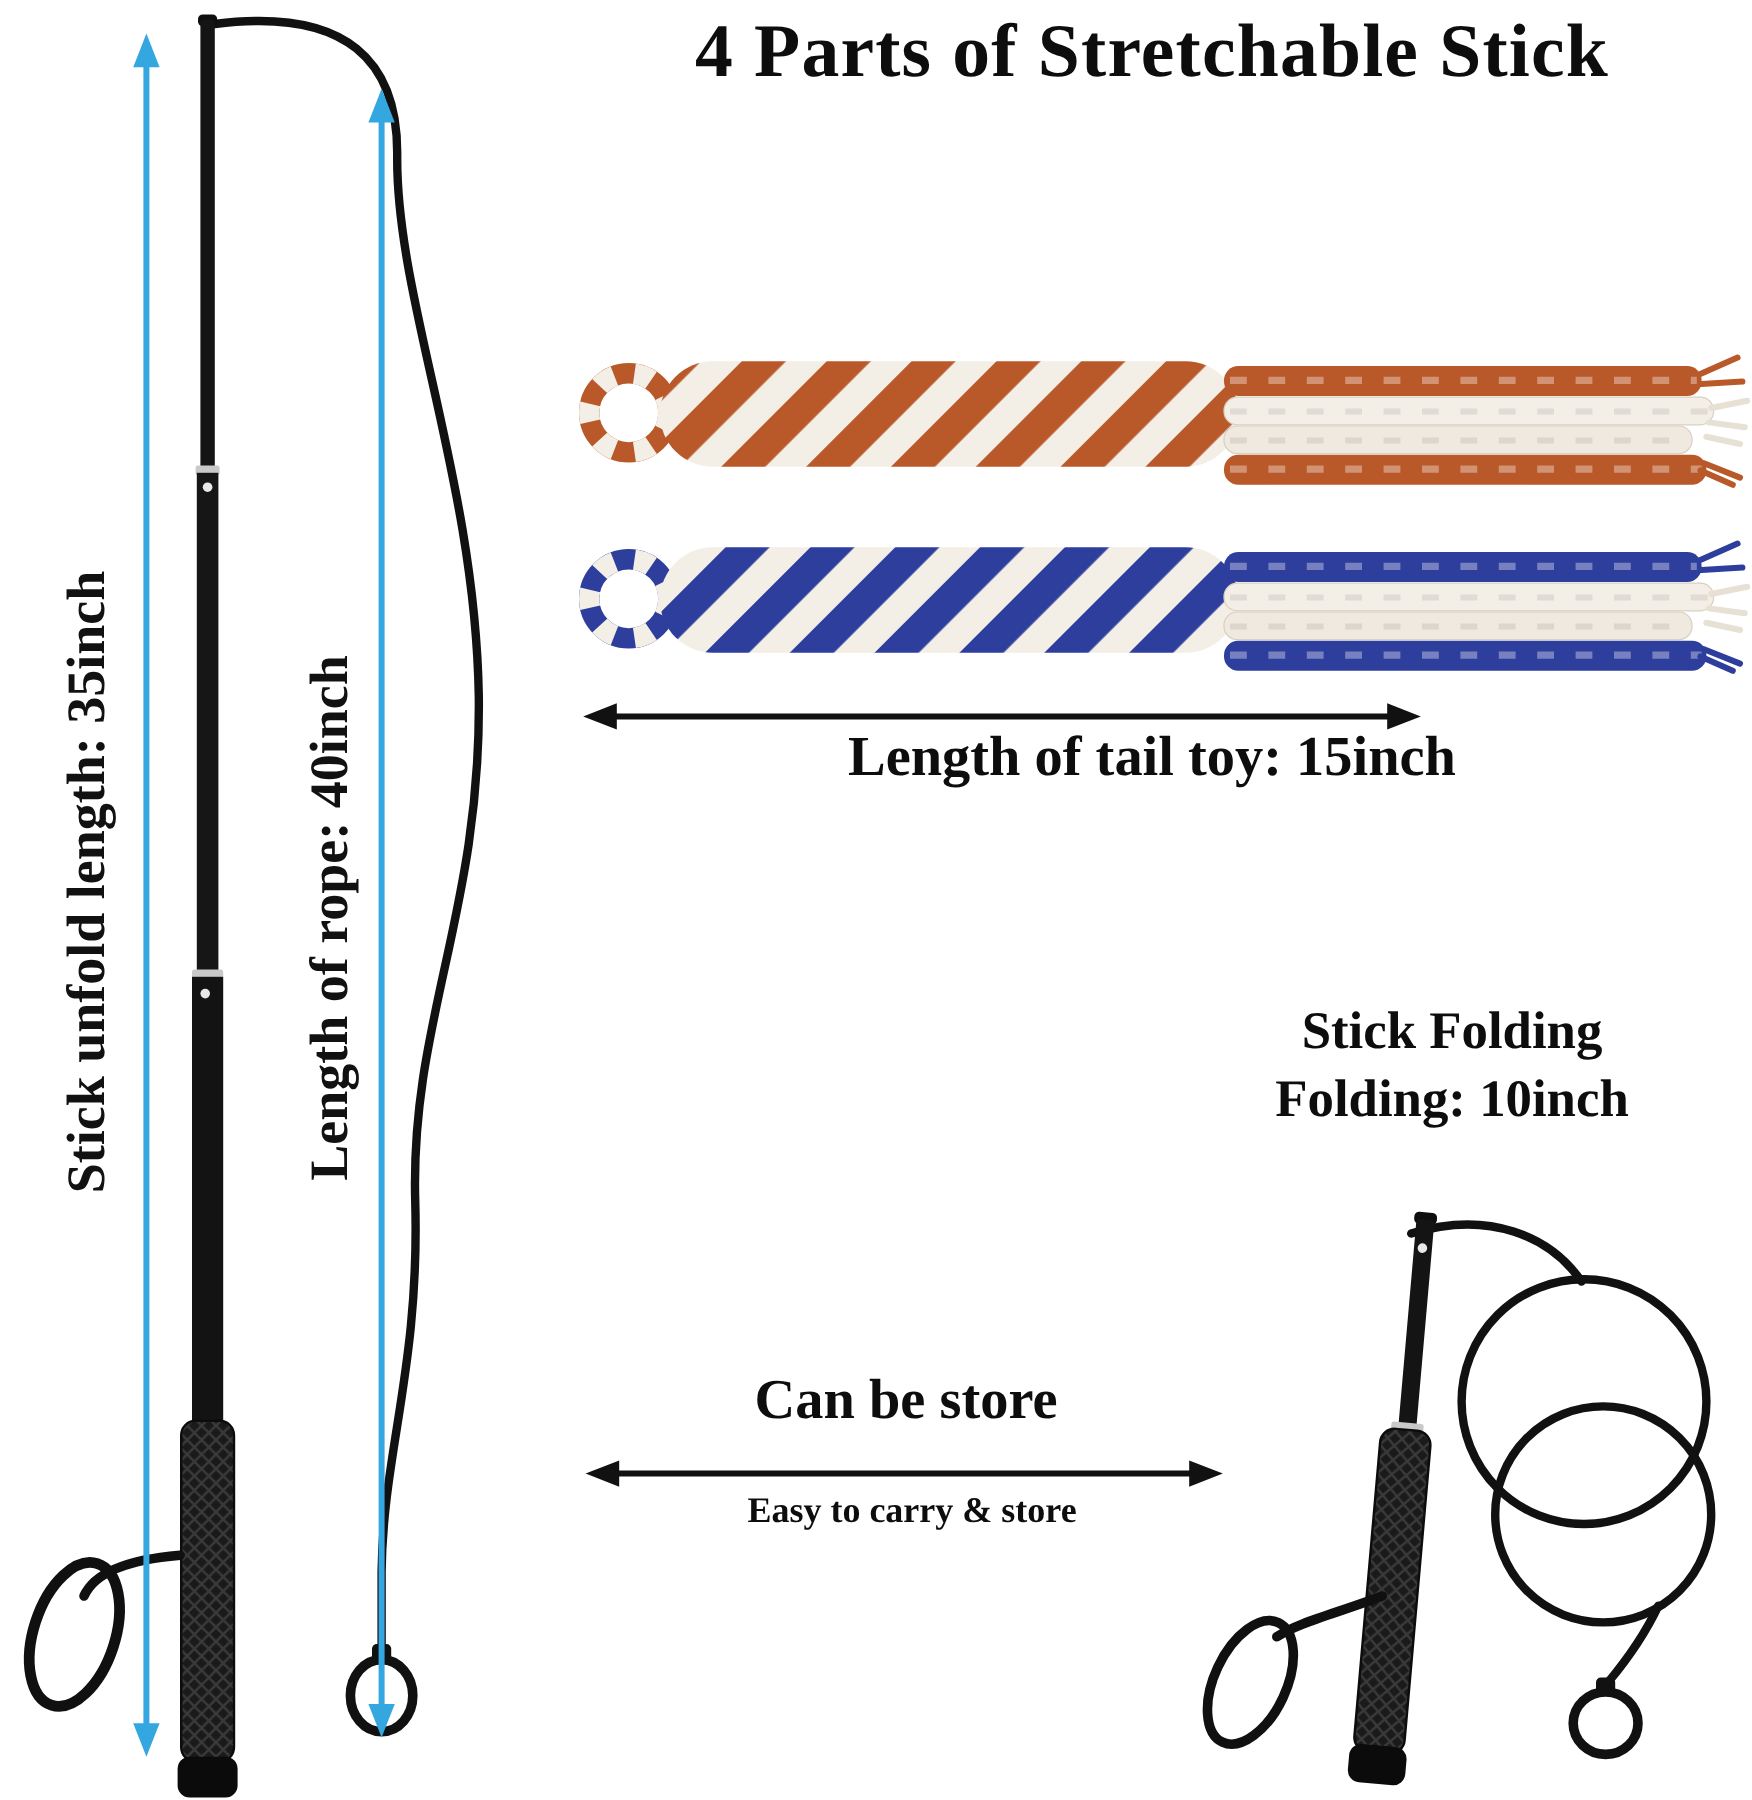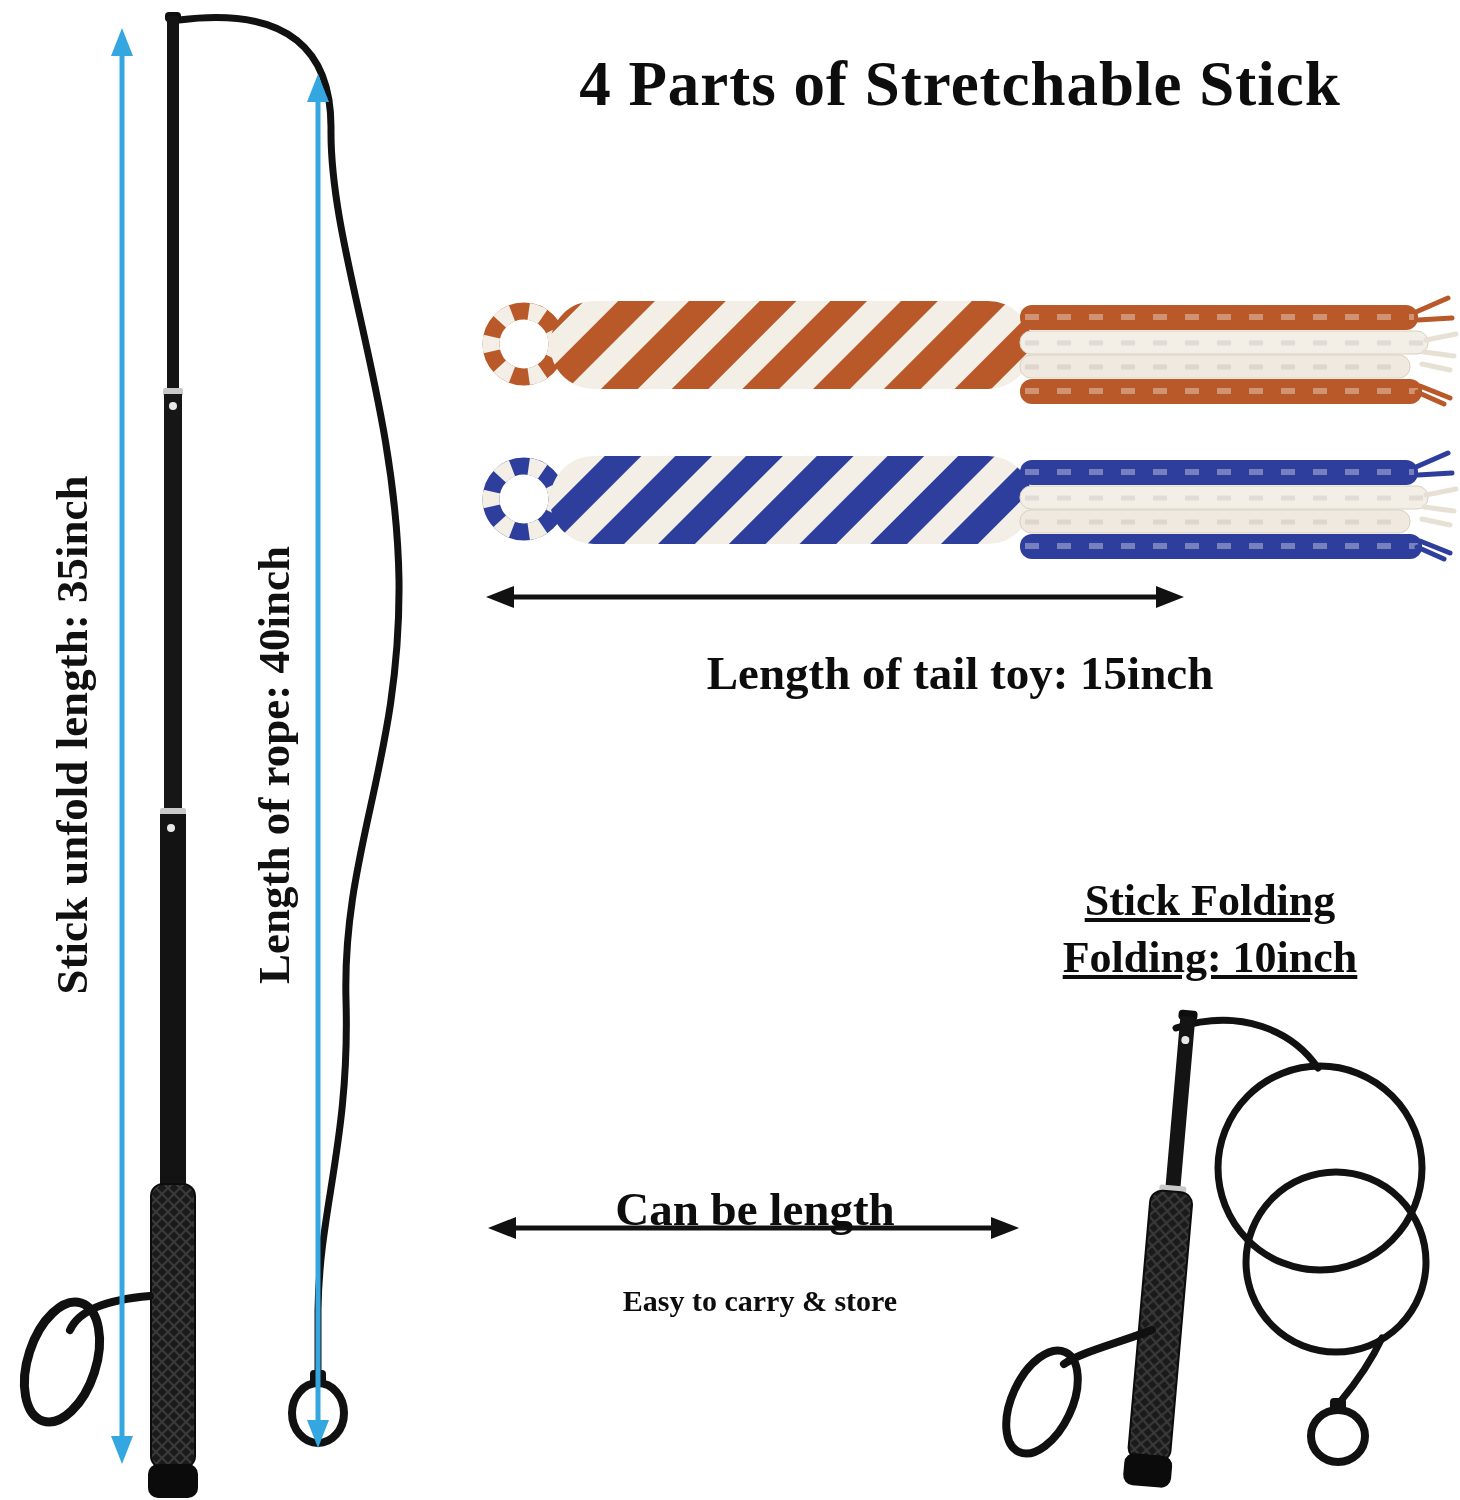--- a/index.html
+++ b/index.html
@@ -1,31 +1,31 @@
 <!DOCTYPE html>
 <html><head>
 <meta charset="utf-8">
 <style>
   html,body{margin:0;padding:0;background:#ffffff;}
   .canvas{
     position:relative;width:1460px;height:1500px;background:#ffffff;
     overflow:hidden;font-family:"Liberation Serif","DejaVu Serif",serif;color:#111;
   }
   .scene{position:absolute;left:0;top:0;}
-  .label{position:absolute;font-weight:700;color:#0d0d0d;margin-top:42px;}
+  .label{position:absolute;font-weight:700;color:#0d0d0d;}
   .label.center{text-align:center;}
   .vlabel{
     position:absolute;font-weight:700;white-space:nowrap;
     transform:translate(-50%,-50%) rotate(-90deg);transform-origin:center center;
   }
   #title{left:460px;top:6px;width:1000px;font-size:63px;letter-spacing:1px;}
   #label-stick-unfold{left:72px;top:735px;font-size:45px;}
   #label-rope-length{left:274px;top:765px;font-size:45px;}
   #label-tail-toy{left:620px;top:604px;width:680px;font-size:47px;}
-  #label-folding{left:1020px;top:830px;width:380px;font-size:44px;line-height:1.3;text-decoration:underline;}
+  #label-folding{left:1020px;top:830px;width:380px;font-size:44px;line-height:1.3;}
   #label-fold-1{left:480px;top:1140px;width:550px;font-size:47px;}
   #label-fold-2{left:455px;top:1242px;width:610px;font-size:30px;}
 </style>
 </head>
 <body>
 
 <div class="canvas">
 
   <svg class="scene" width="1460" height="1500" viewBox="0 0 1460 1500">
     <defs>
@@ -165,17 +165,17 @@
 
   <div id="label-rope-length" class="vlabel">Length of rope: 40inch</div>
 
   <div id="label-tail-toy" class="label center">Length of tail toy: 15inch</div>
 
   <div id="label-folding" class="label center">
     <div>Stick Folding</div>
     <div>Folding: 10inch</div>
   </div>
 
-  <div id="label-fold-1" class="label center">Can be length</div>
+  <div id="label-fold-1" class="label center">Can be store</div>
 
   <div id="label-fold-2" class="label center">Easy to carry &amp; store</div>
 
 </div>
 
 </body></html>

